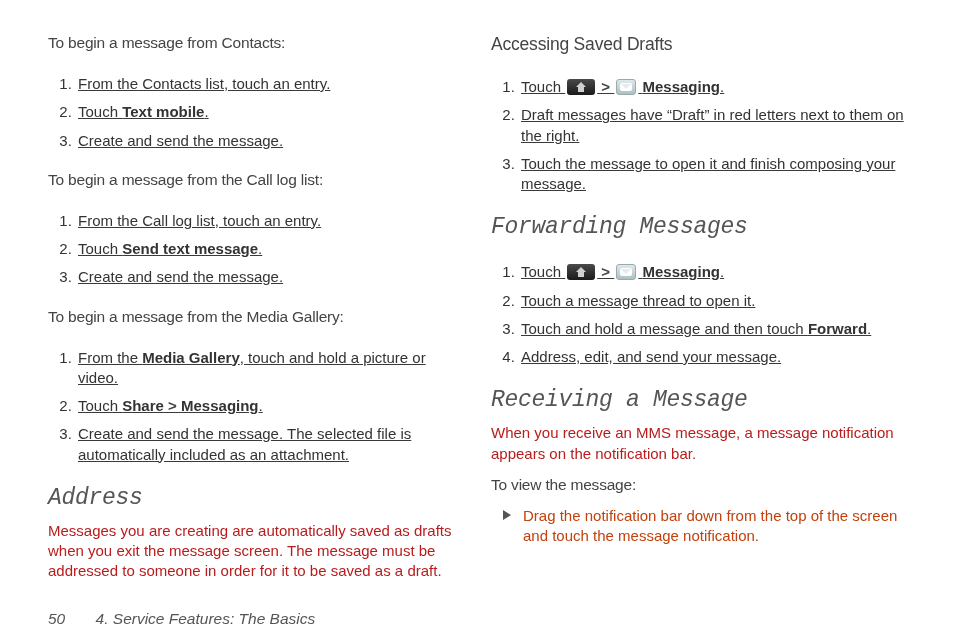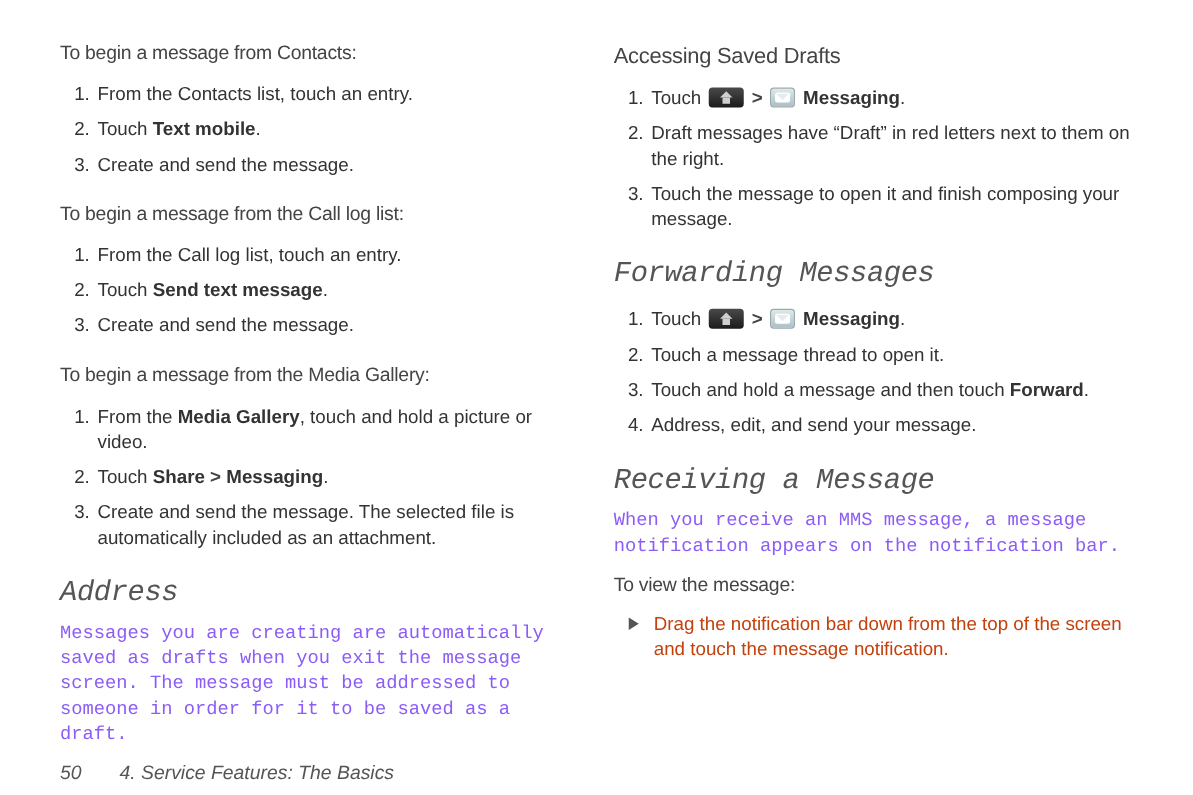--- a/index.html
+++ b/index.html
@@ -22,21 +22,22 @@
     font-family: Arial, Helvetica, sans-serif;
     font-stretch: condensed;
     letter-spacing: -0.2px;
     font-size: 15.5px;
     color: #444;
     margin: 0 0 10px 0;
   }
   ol.steps {
     list-style: decimal;
     padding-left: 28px;
-    margin: 2px 0 16px 0;
+    margin: 18px 0 16px 0;
+    text-decoration: underline;
   }
   ol.steps li {
     font-size: 15px;
     line-height: 1.35;
     color: #333;
     padding: 4px 0 4px 2px;
   }
   .b { font-weight: 700; color: #333; }
   h2.sec {
     font-family: Liberation Mono, monospace;
@@ -52,23 +53,22 @@
     font-stretch: condensed;
     letter-spacing: -0.2px;
     font-weight: 400;
     color: #444;
     font-size: 17.5px;
     margin: 0 0 10px 0;
   }
   p.body {
     font-size: 15px;
     line-height: 1.35;
-    color: #8b5cf6;
+    color: #b91c1c;
     margin: 0 0 12px 0;
-    font-family: Liberation Mono, monospace;
   }
   .footer {
     position: absolute;
     left: 48px;
     bottom: 8px;
     font-style: italic;
     color: #555;
     font-size: 15.5px;
   }
   .footer .pn { font-style: italic; margin-right: 26px; }

